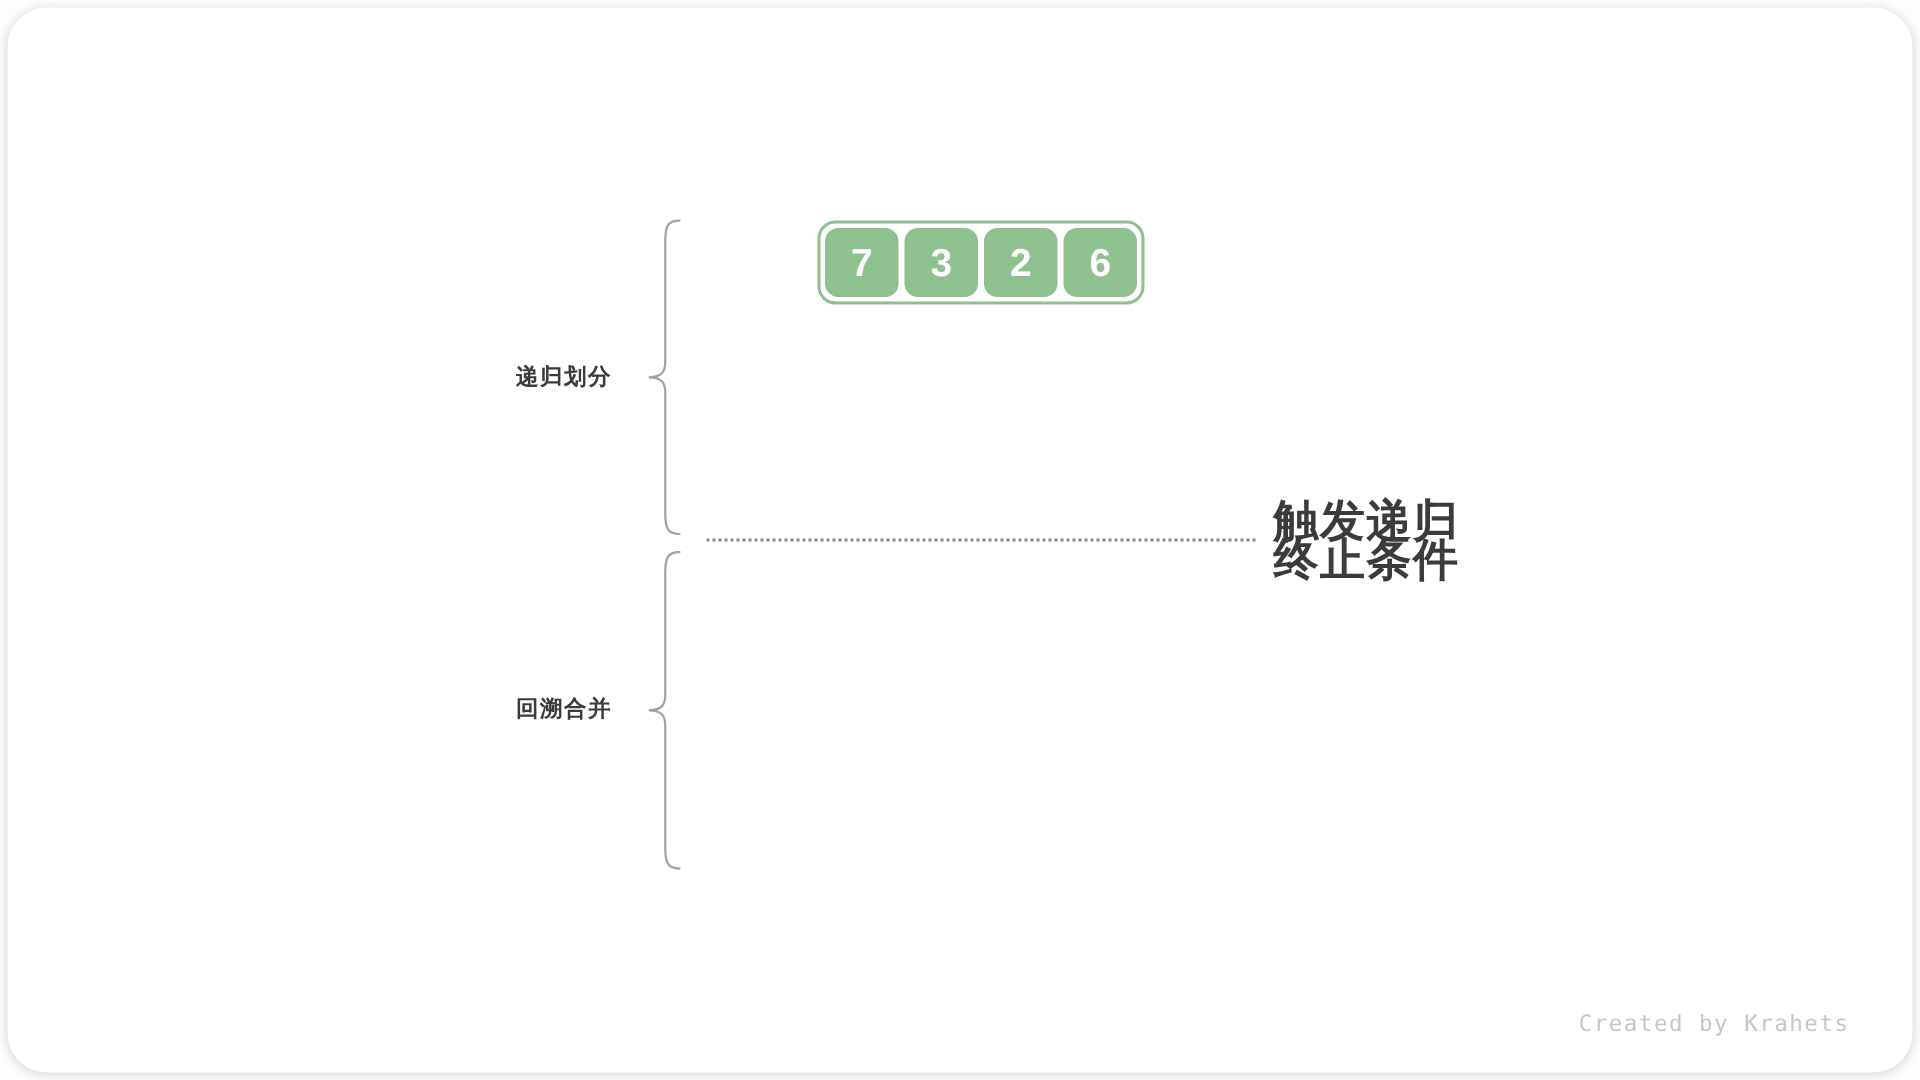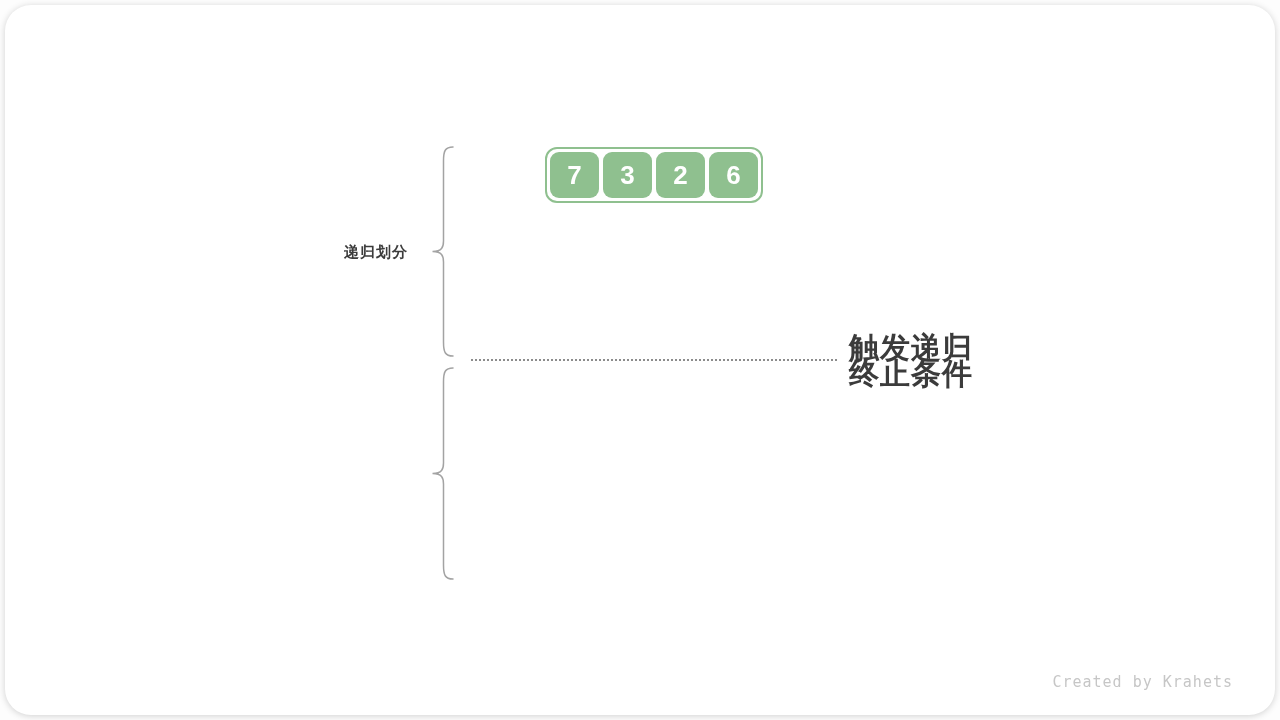--- a/index.html
+++ b/index.html
@@ -127,17 +127,18 @@
     <div class="dotted-line"></div>
     <div class="term-label">
       <div>触发递归</div>
       <div>终止条件</div>
     </div>
 
     <svg class="brace brace-2" viewBox="0 0 23 213" preserveAspectRatio="none">
       <path d="M 22,1 C 14,1 12.5,5 12.5,15 L 12.5,96 C 12.5,102 11,106.5 1.5,106.5
                C 11,106.5 12.5,111 12.5,117 L 12.5,198 C 12.5,208 14,212 22,212" fill="none" stroke="#a3a3a3" stroke-width="1.5" stroke-linecap="round"></path>
     </svg>
+    <div class="side-label side-label-2">回溯合并</div>
 
     <div class="credit">Created by Krahets</div>
 
   </div>
 </div>
 
 </body></html>

